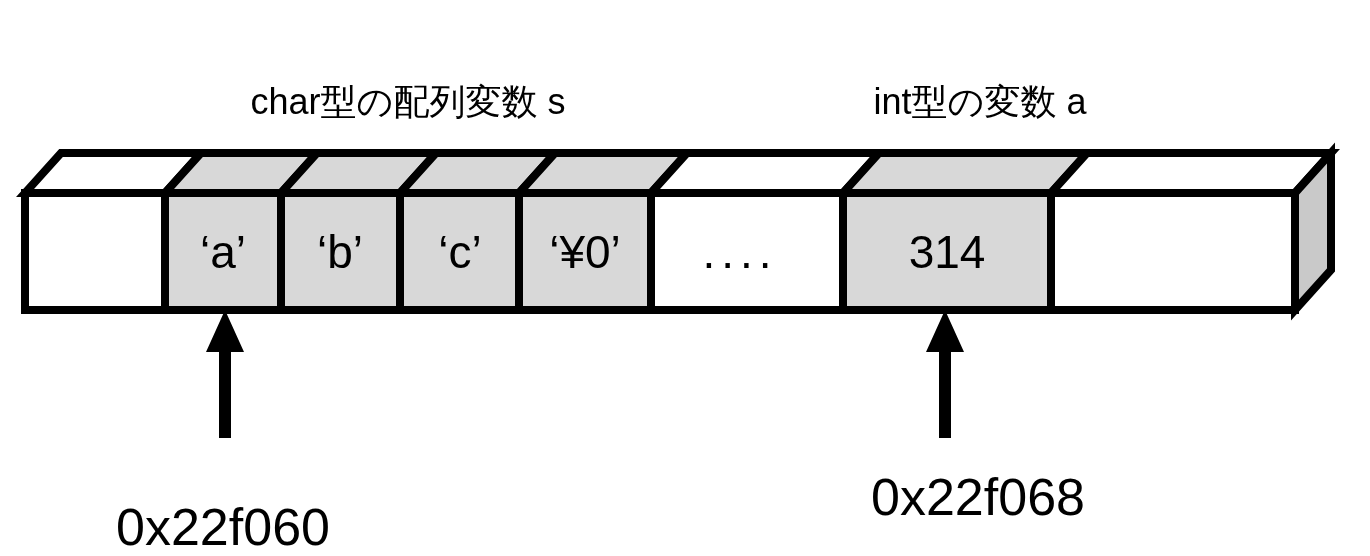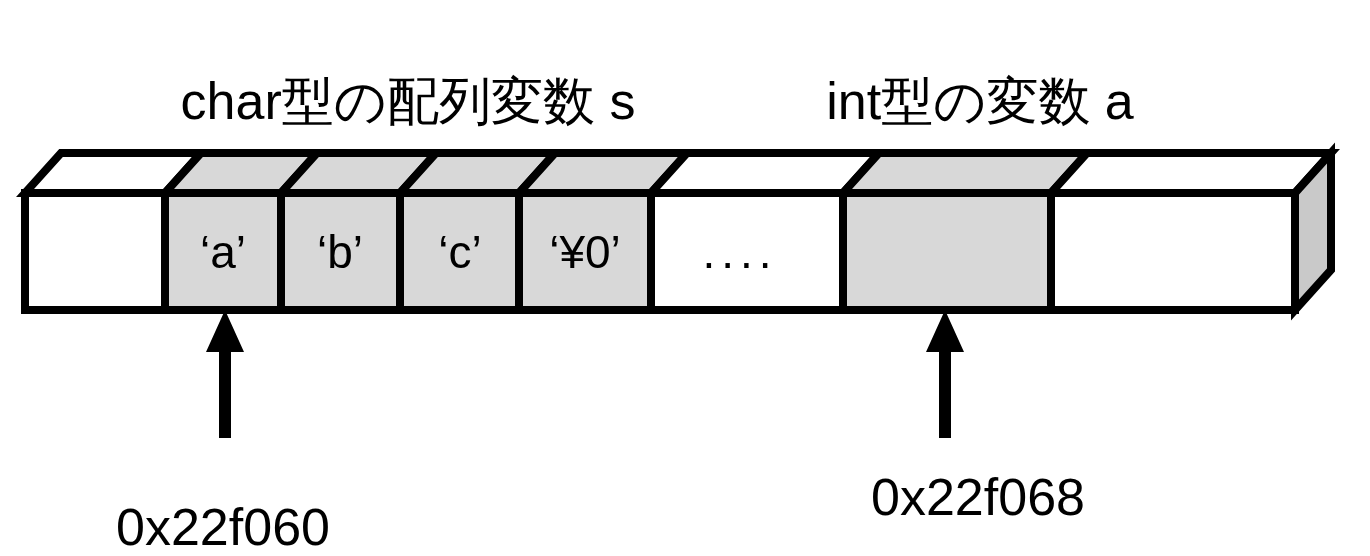--- a/index.html
+++ b/index.html
@@ -29,21 +29,21 @@
   svg .arrow {
     stroke: none;
   }
   .t {
     position: absolute;
     transform: translate(-50%, -50%);
     white-space: nowrap;
     line-height: 1.1;
   }
   .title {
-    font-size: 52px;
+    font-size: 36px;
   }
   .cell-text {
     font-size: 46px;
   }
   .dots {
     letter-spacing: 6px;
   }
   .address {
     font-size: 52px;
   }
@@ -81,18 +81,19 @@
 
   <span class="t title" style="left:408px; top:102px;">char型の配列変数 s</span>
   <span class="t title" style="left:980px; top:102px;">int型の変数 a</span>
 
   <span class="t cell-text" style="left:95px;  top:252px;"></span>
   <span class="t cell-text" style="left:223px; top:252px;">‘a’</span>
   <span class="t cell-text" style="left:340px; top:252px;">‘b’</span>
   <span class="t cell-text" style="left:460px; top:252px;">‘c’</span>
   <span class="t cell-text" style="left:585px; top:252px;">‘¥0’</span>
   <span class="t cell-text dots" style="left:740px; top:252px;">....</span>
+  <span class="t cell-text" style="left:947px; top:252px;">314</span>
   <span class="t cell-text" style="left:1173px; top:252px;"></span>
 
   <span class="t address" style="left:223px; top:498px;margin-top:30px;">0x22f060</span>
   <span class="t address" style="left:945px; top:498px;margin-left:33px;">0x22f068</span>
 
 </div>
 
 </body></html>

